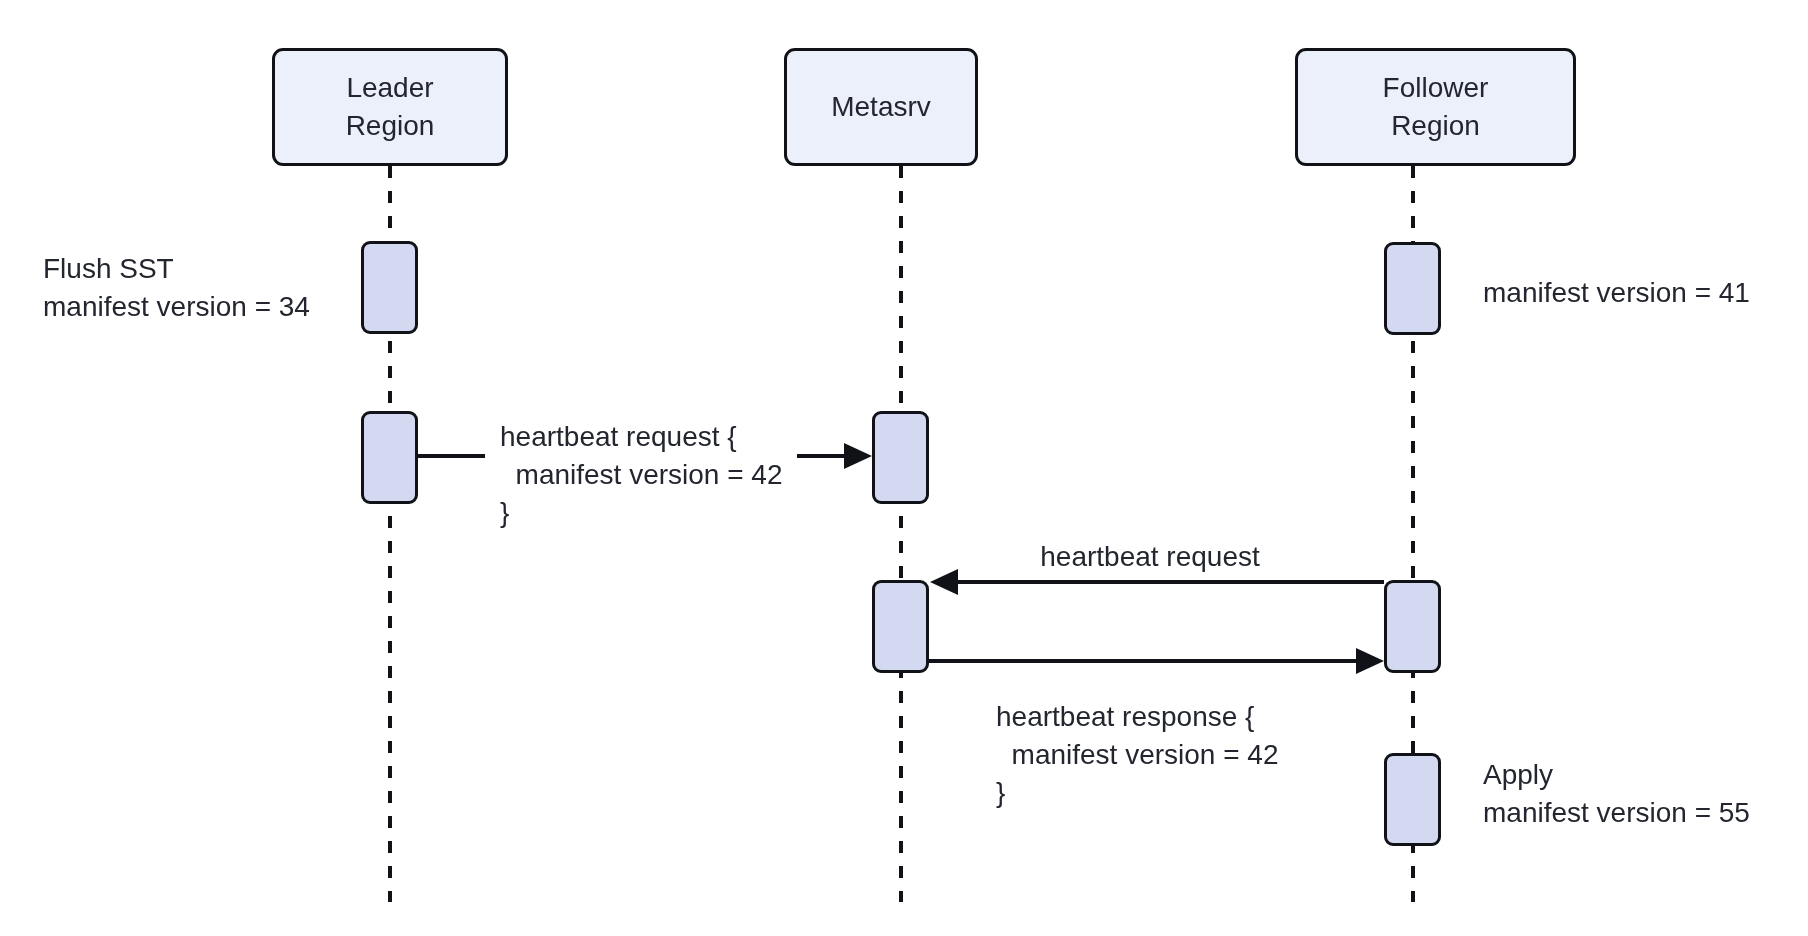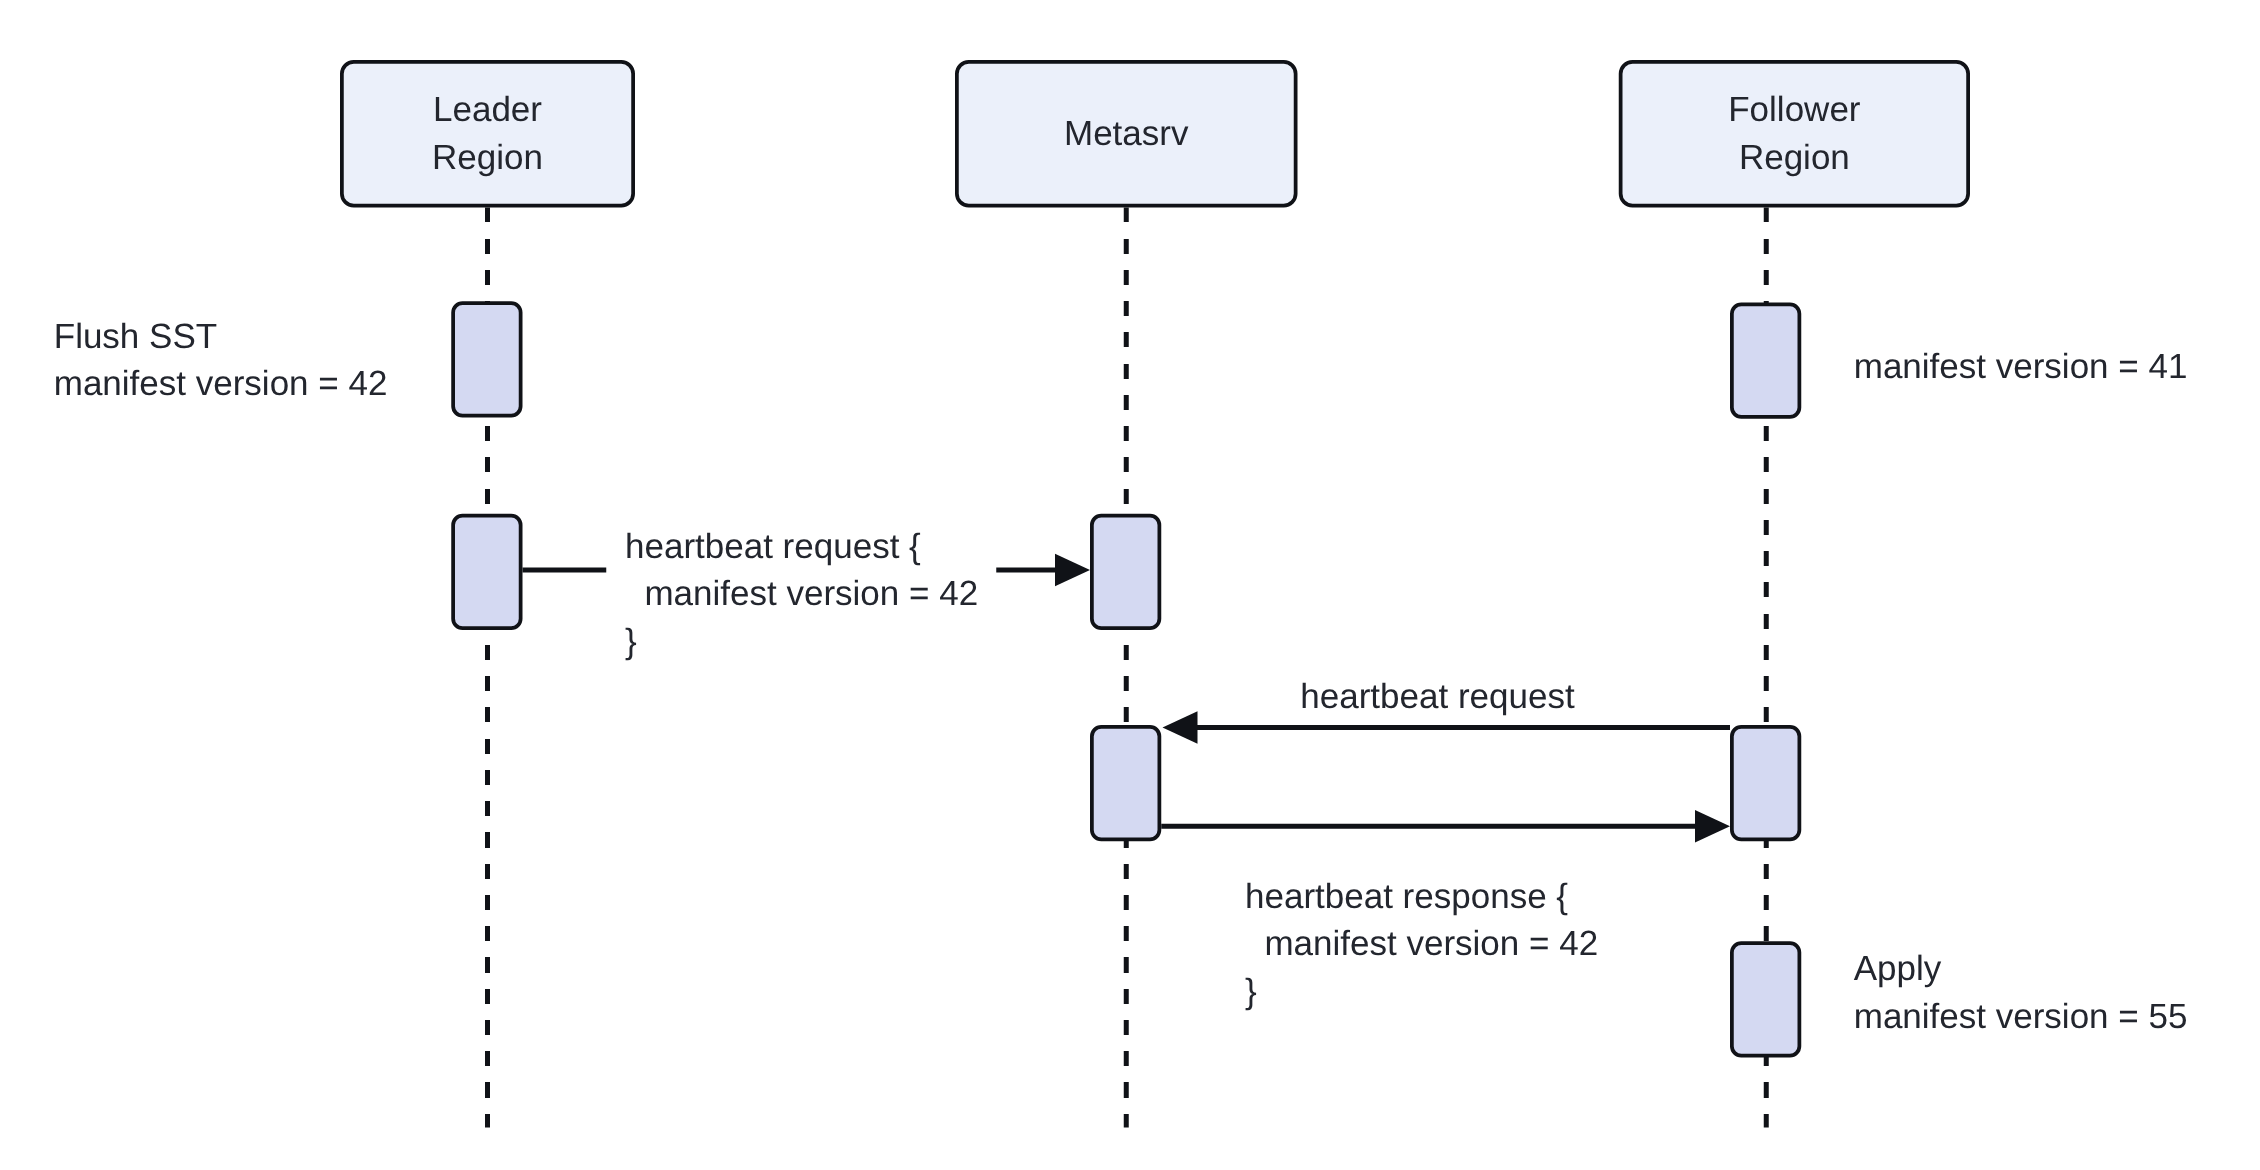--- a/index.html
+++ b/index.html
@@ -80,21 +80,21 @@
 <div class="canvas">
 
   <div class="lifeline" style="left:388px"></div>
   <div class="lifeline" style="left:899px"></div>
   <div class="lifeline" style="left:1411px"></div>
 
   <div class="actor" style="left:272px;width:236px">
     <span class="label">Leader
 Region</span>
   </div>
-  <div class="actor" style="left:764px;width:274px">
+  <div class="actor" style="left:784px;width:194px">
     <span class="label">Metasrv</span>
   </div>
   <div class="actor" style="left:1295px;width:281px">
     <span class="label">Follower
 Region</span>
   </div>
 
   <div class="bar" style="left:361px;top:241px"></div>
   <div class="bar" style="left:361px;top:411px"></div>
   <div class="bar" style="left:872px;top:411px"></div>
@@ -113,18 +113,18 @@
   <div class="msg-line" style="left:950px;top:580px;width:434px"></div>
   <div class="arrow-left" style="left:930px;top:569px"></div>
 
   <div class="msg-line" style="left:929px;top:659px;width:429px"></div>
   <div class="arrow-right" style="left:1356px;top:648px"></div>
   <div class="msg-label" style="left:981px;top:696px">heartbeat response {
   manifest version = 42
 }</div>
 
   <div class="side-label" style="left:43px;top:250px">Flush SST
-manifest version = 42</div>
+manifest version = 34</div>
   <div class="side-label" style="left:1483px;top:274px">manifest version = 41</div>
   <div class="side-label" style="left:1483px;top:756px">Apply
 manifest version = 55</div>
 
 </div>
 
 </body></html>

